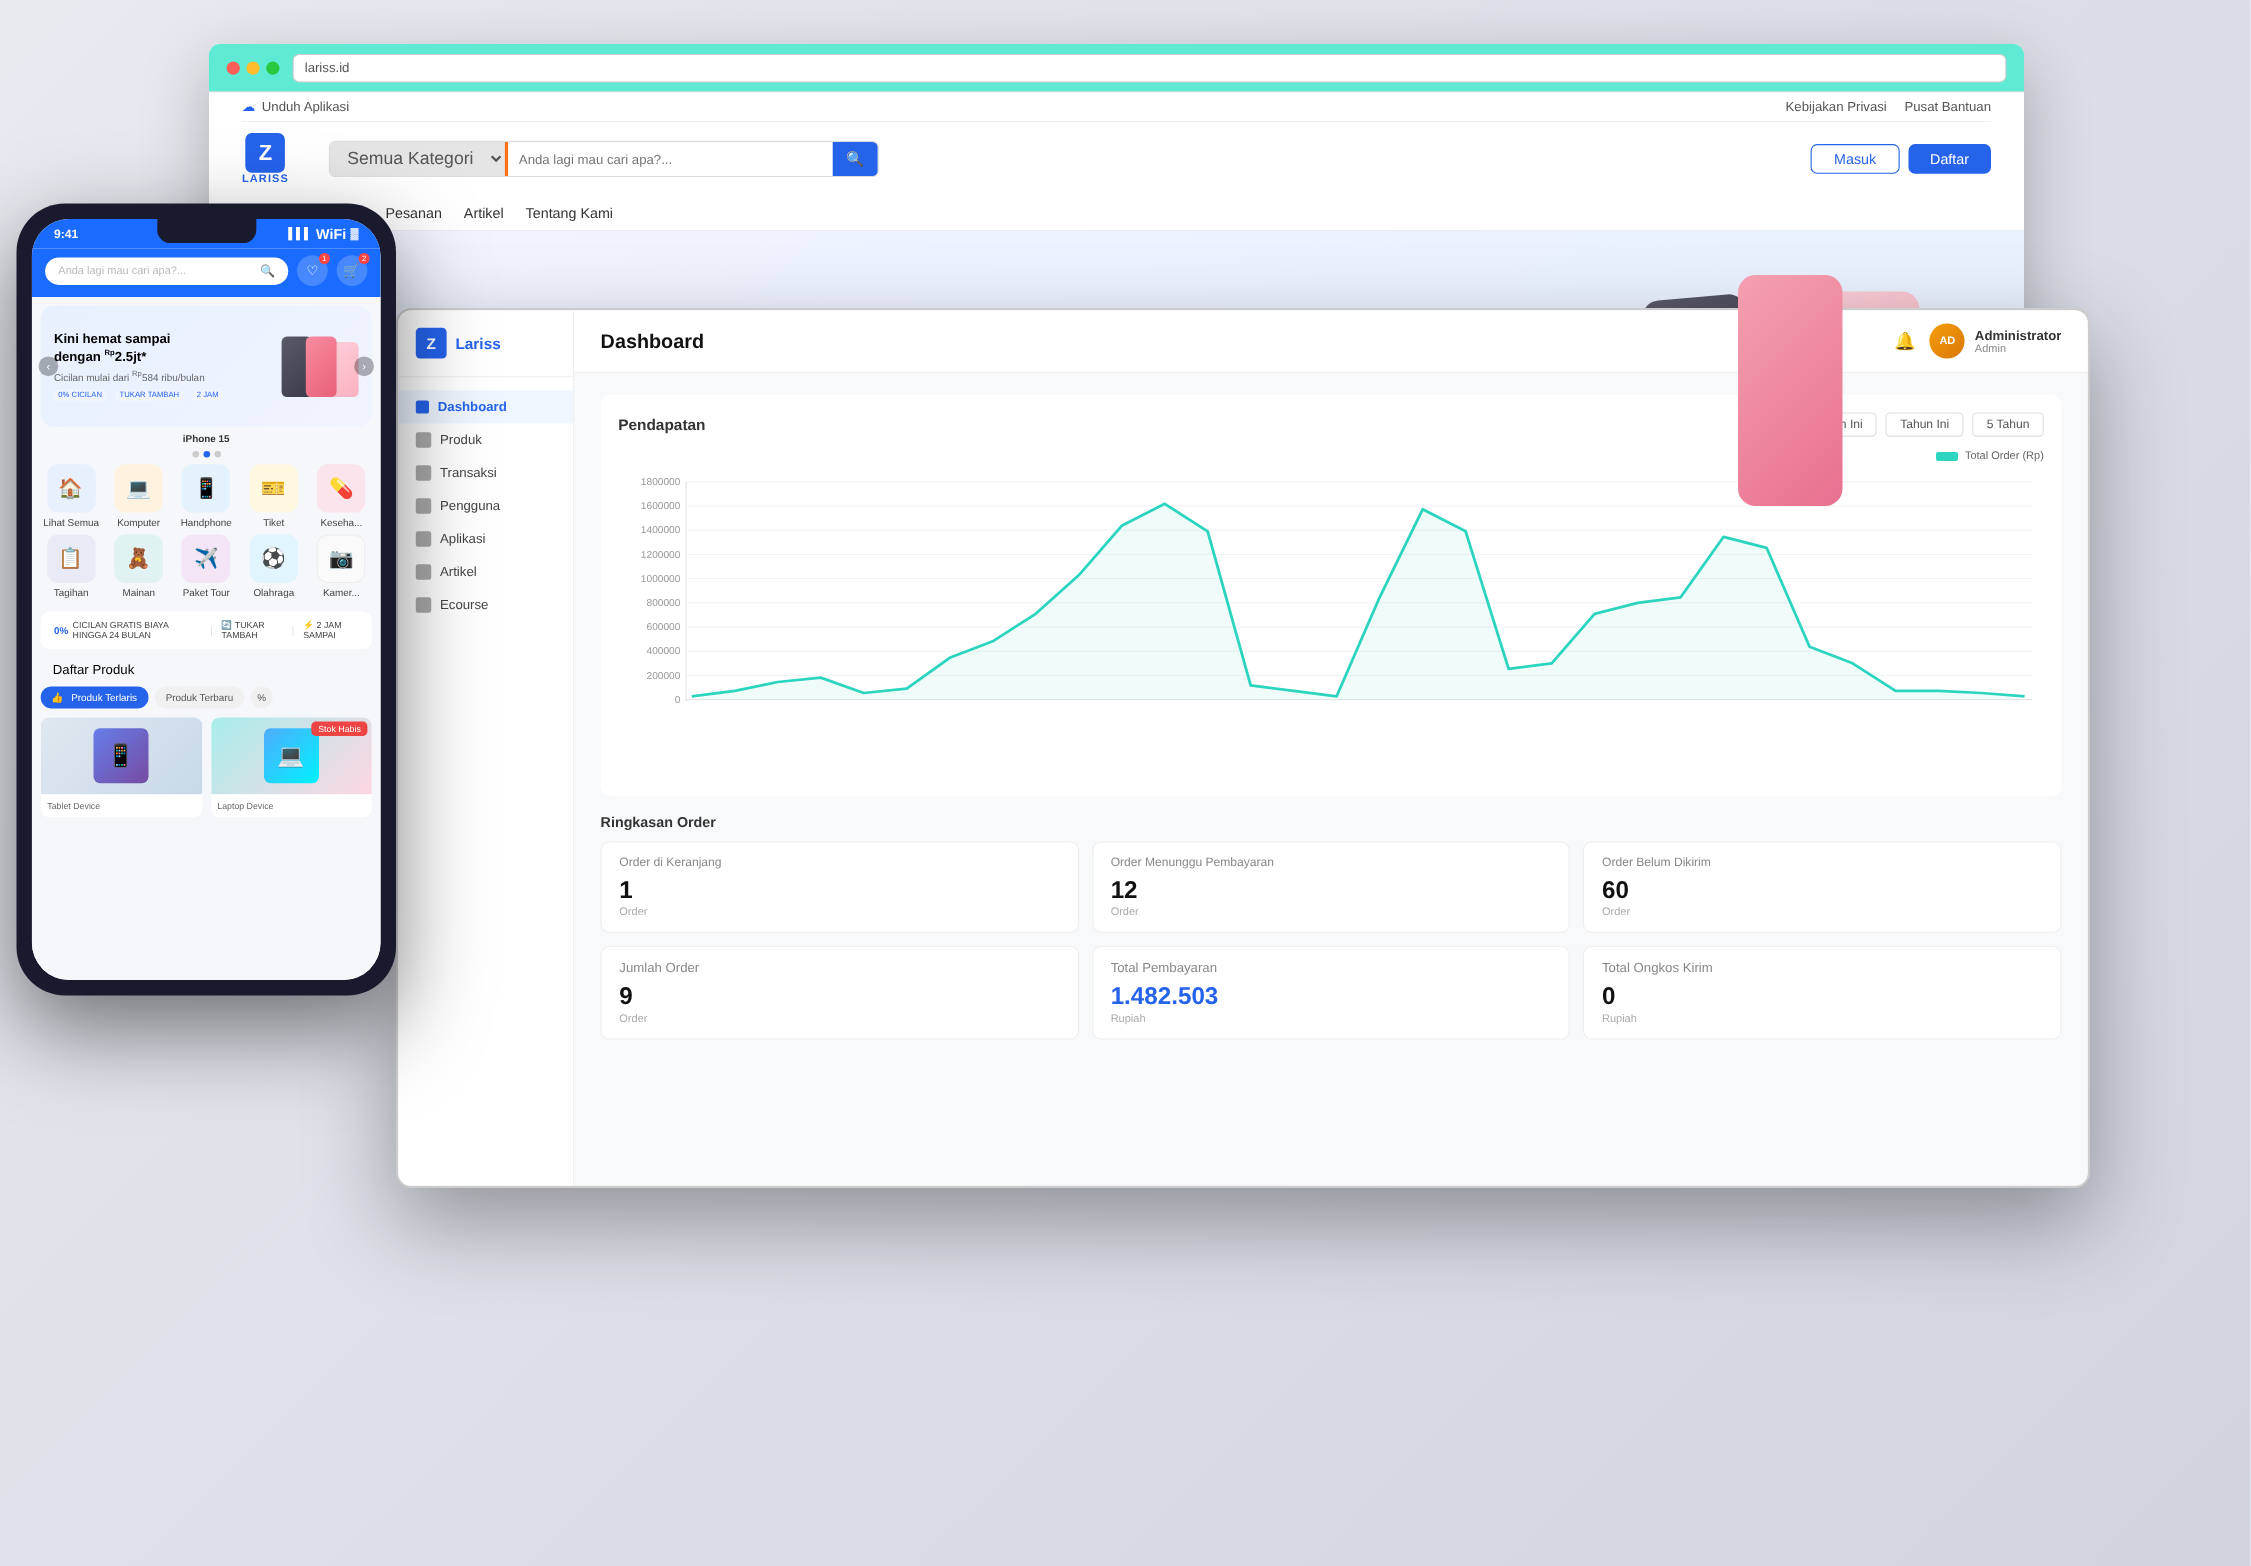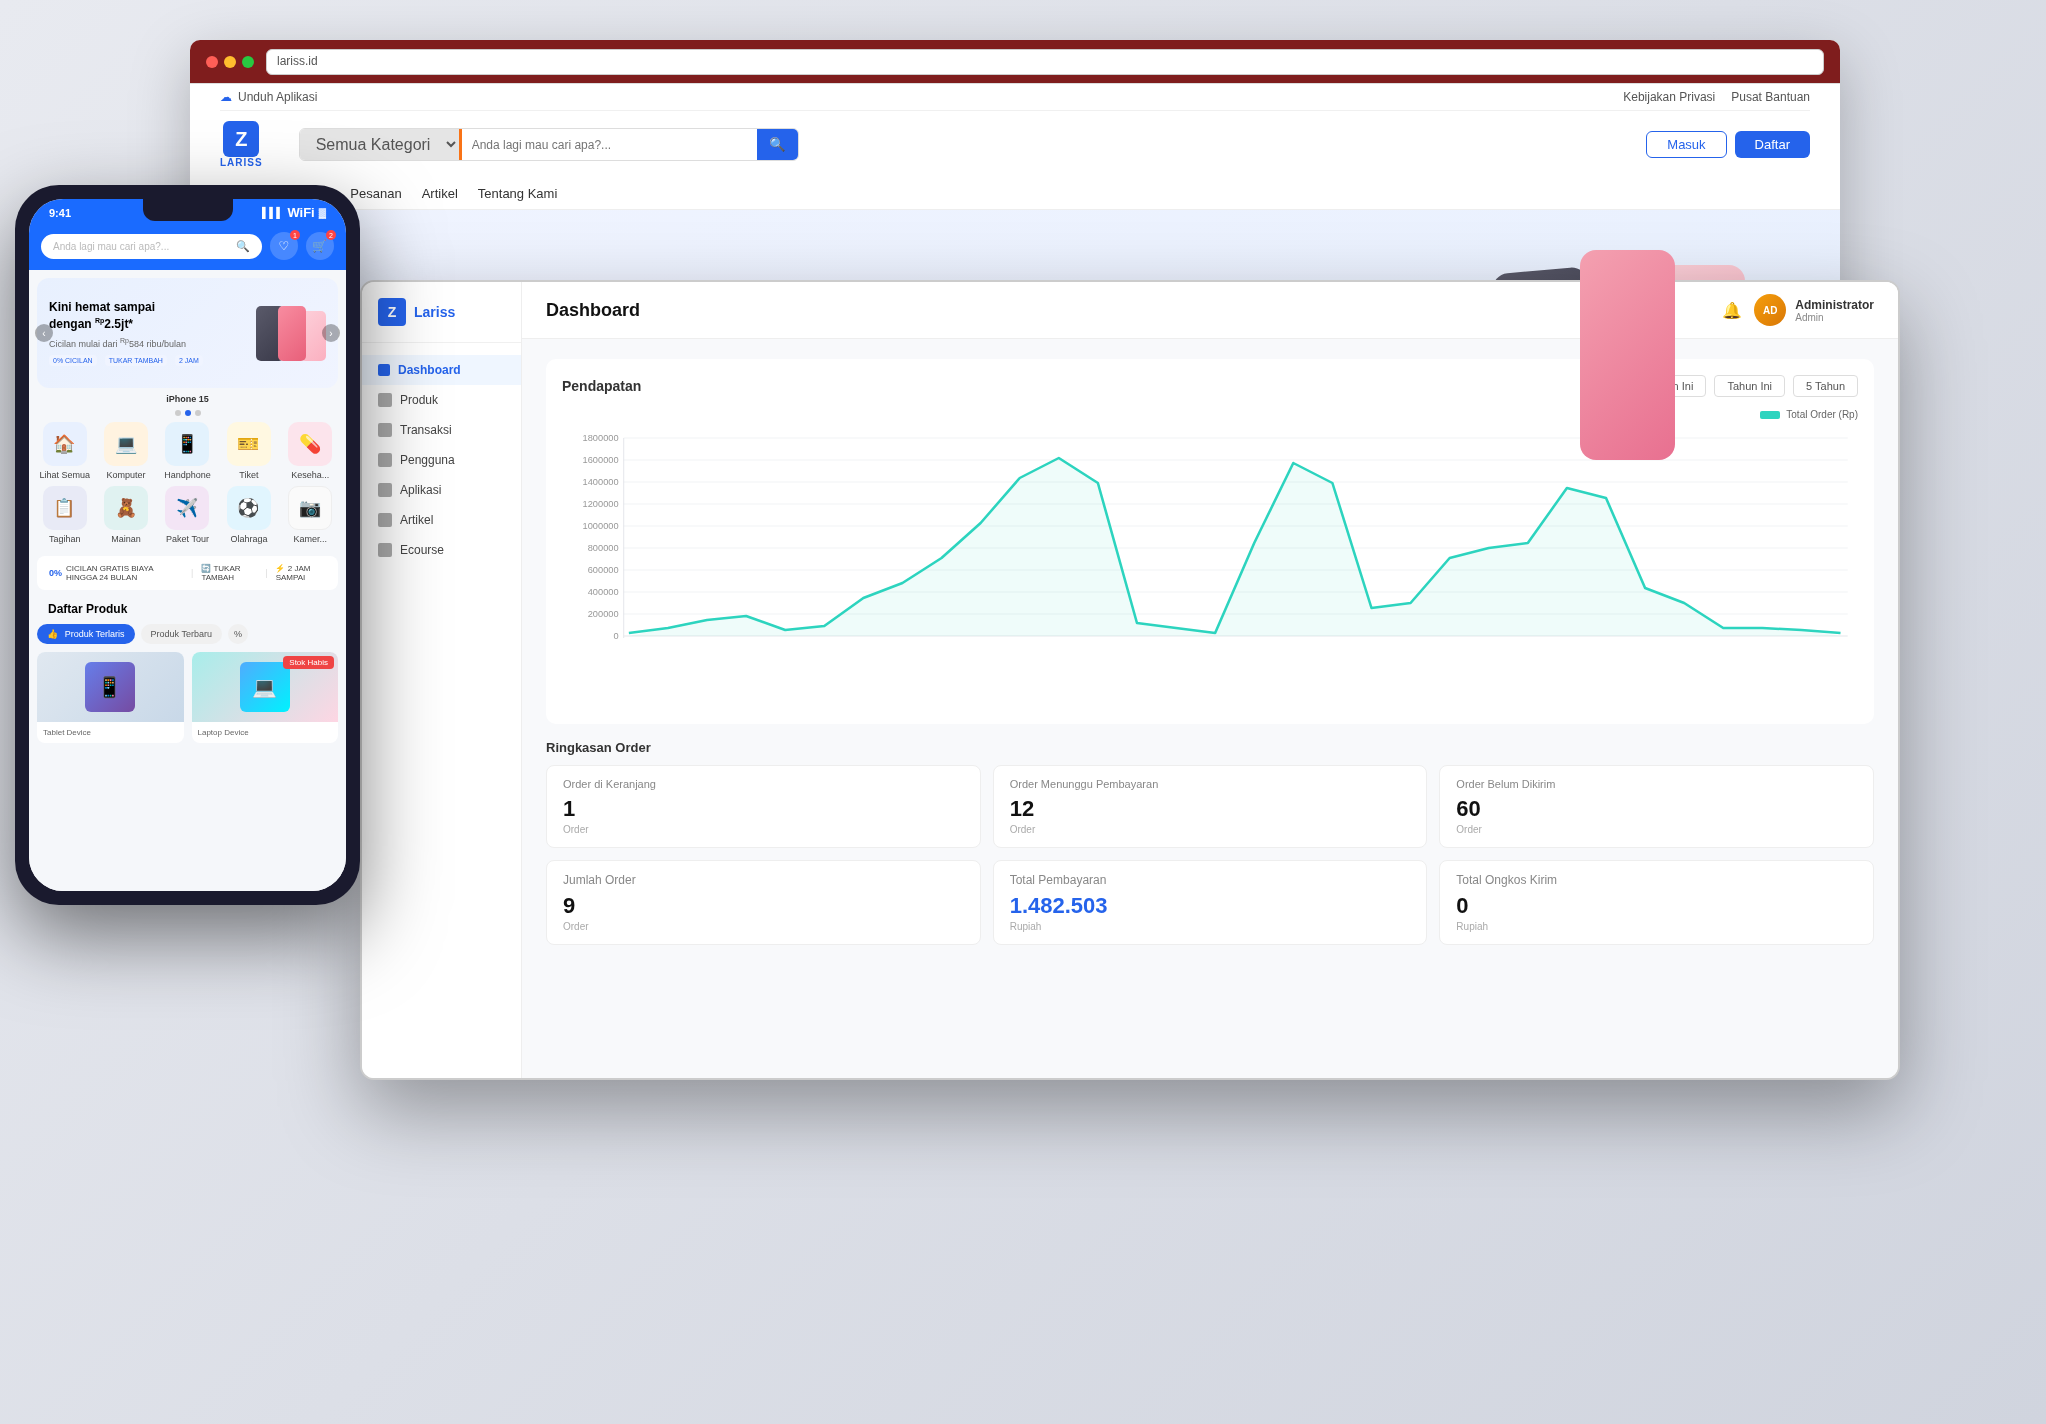--- a/index.html
+++ b/index.html
@@ -21,21 +21,21 @@
       top: 40px;
       left: 190px;
       width: 1650px;
       height: 620px;
       background: #fff;
       border-radius: 10px;
       box-shadow: 0 20px 60px rgba(0,0,0,0.25);
       overflow: hidden;
     }
     .browser-topbar {
-      background: #7f1d1d;
+      background: #5eead4;
       border-bottom: 1px solid #ddd;
       padding: 10px 16px;
       display: flex;
       align-items: center;
       gap: 12px;
       height: 44px;
     }
     .browser-dots { display: flex; gap: 6px; }
     .browser-dot {
       width: 12px; height: 12px; border-radius: 50%;
@@ -558,21 +558,21 @@
       gap: 8px;
       font-size: 9px;
       color: #444;
     }
     .promo-item { display: flex; align-items: center; gap: 4px; }
     .promo-divider { color: #ddd; }
 
     .daftar-produk {
       padding: 6px 8px;
     }
-    .daftar-title { font-size: 12px; font-weight: 700; margin-bottom: 8px; padding-left: 11px; }
+    .daftar-title { font-size: 12px; font-weight: 400; margin-bottom: 8px; padding-left: 11px; }
     .product-tabs { display: flex; gap: 6px; margin-bottom: 8px; }
     .product-tab {
       padding: 5px 10px;
       border-radius: 16px;
       font-size: 9px;
       cursor: pointer;
     }
     .product-tab.active {
       background: #2563eb;
       color: #fff;

